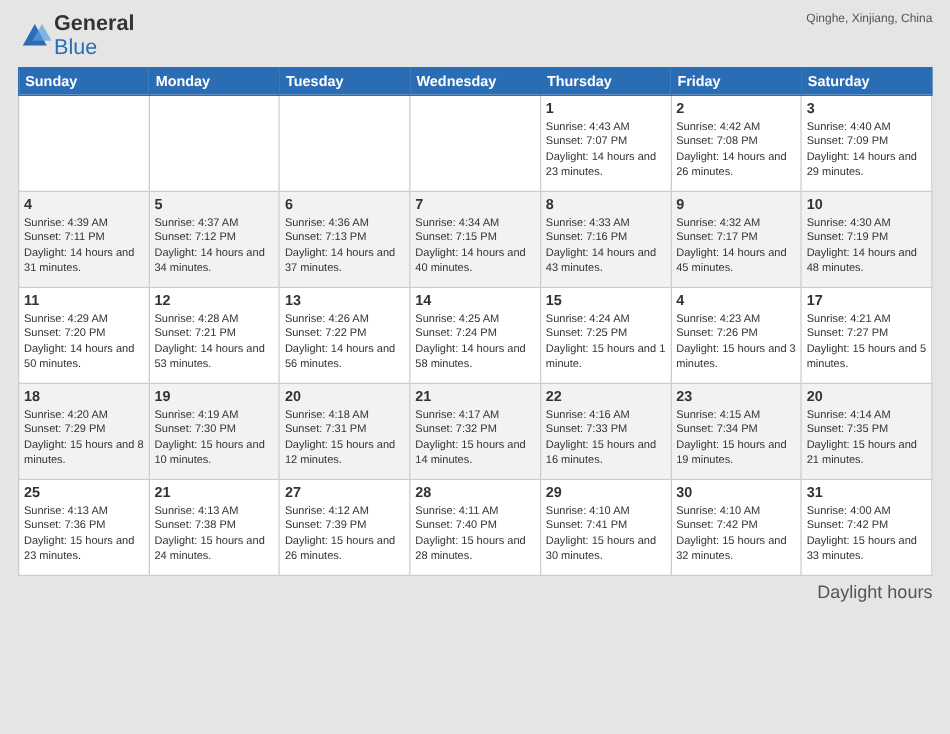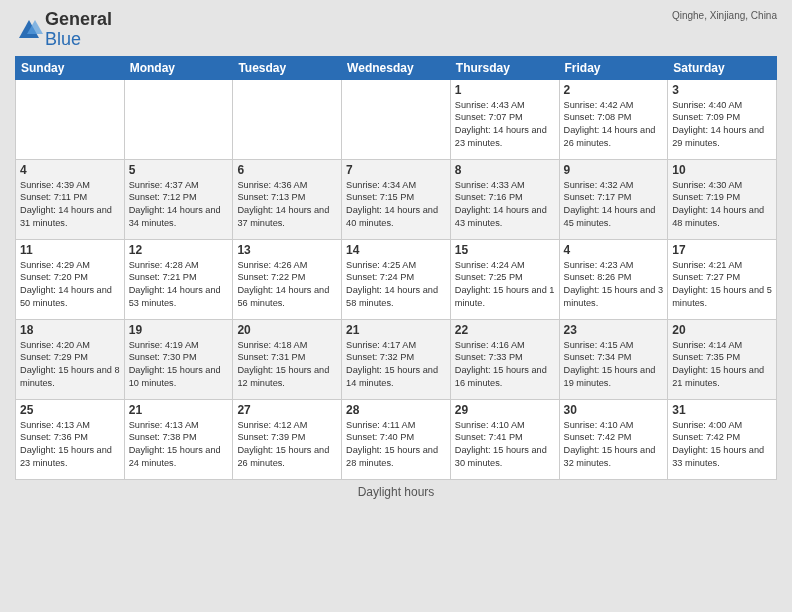--- a/index.html
+++ b/index.html
@@ -94,23 +94,23 @@
     .day-info {
       font-size: 9.2px;
       color: #333;
       line-height: 1.4;
     }
     .empty-cell {
       background: #fff !important;
     }
     .footer {
       margin-top: 5px;
-      font-size: 12px;
+      font-size: 15px;
       color: #555;
-      text-align: center;
+      text-align: right;
     }
   </style>
 </head>
 <body>
 
 <div class="page">
   <div class="header">
     <div class="logo">
       <svg class="logo-icon" viewBox="0 0 28 28">
         <polygon points="14,4 24,22 4,22" fill="#2a6db5"></polygon>
@@ -249,21 +249,21 @@
           <td>
             <span class="day-num">15</span>
             <div class="day-info">Sunrise: 4:24 AM
 Sunset: 7:25 PM
 Daylight: 15 hours
 and 1 minute.</div>
           </td>
           <td>
             <span class="day-num">4</span>
             <div class="day-info">Sunrise: 4:23 AM
-Sunset: 8:26 PM
+Sunset: 7:26 PM
 Daylight: 15 hours
 and 3 minutes.</div>
           </td>
           <td>
             <span class="day-num">17</span>
             <div class="day-info">Sunrise: 4:21 AM
 Sunset: 7:27 PM
 Daylight: 15 hours
 and 5 minutes.</div>
           </td>

